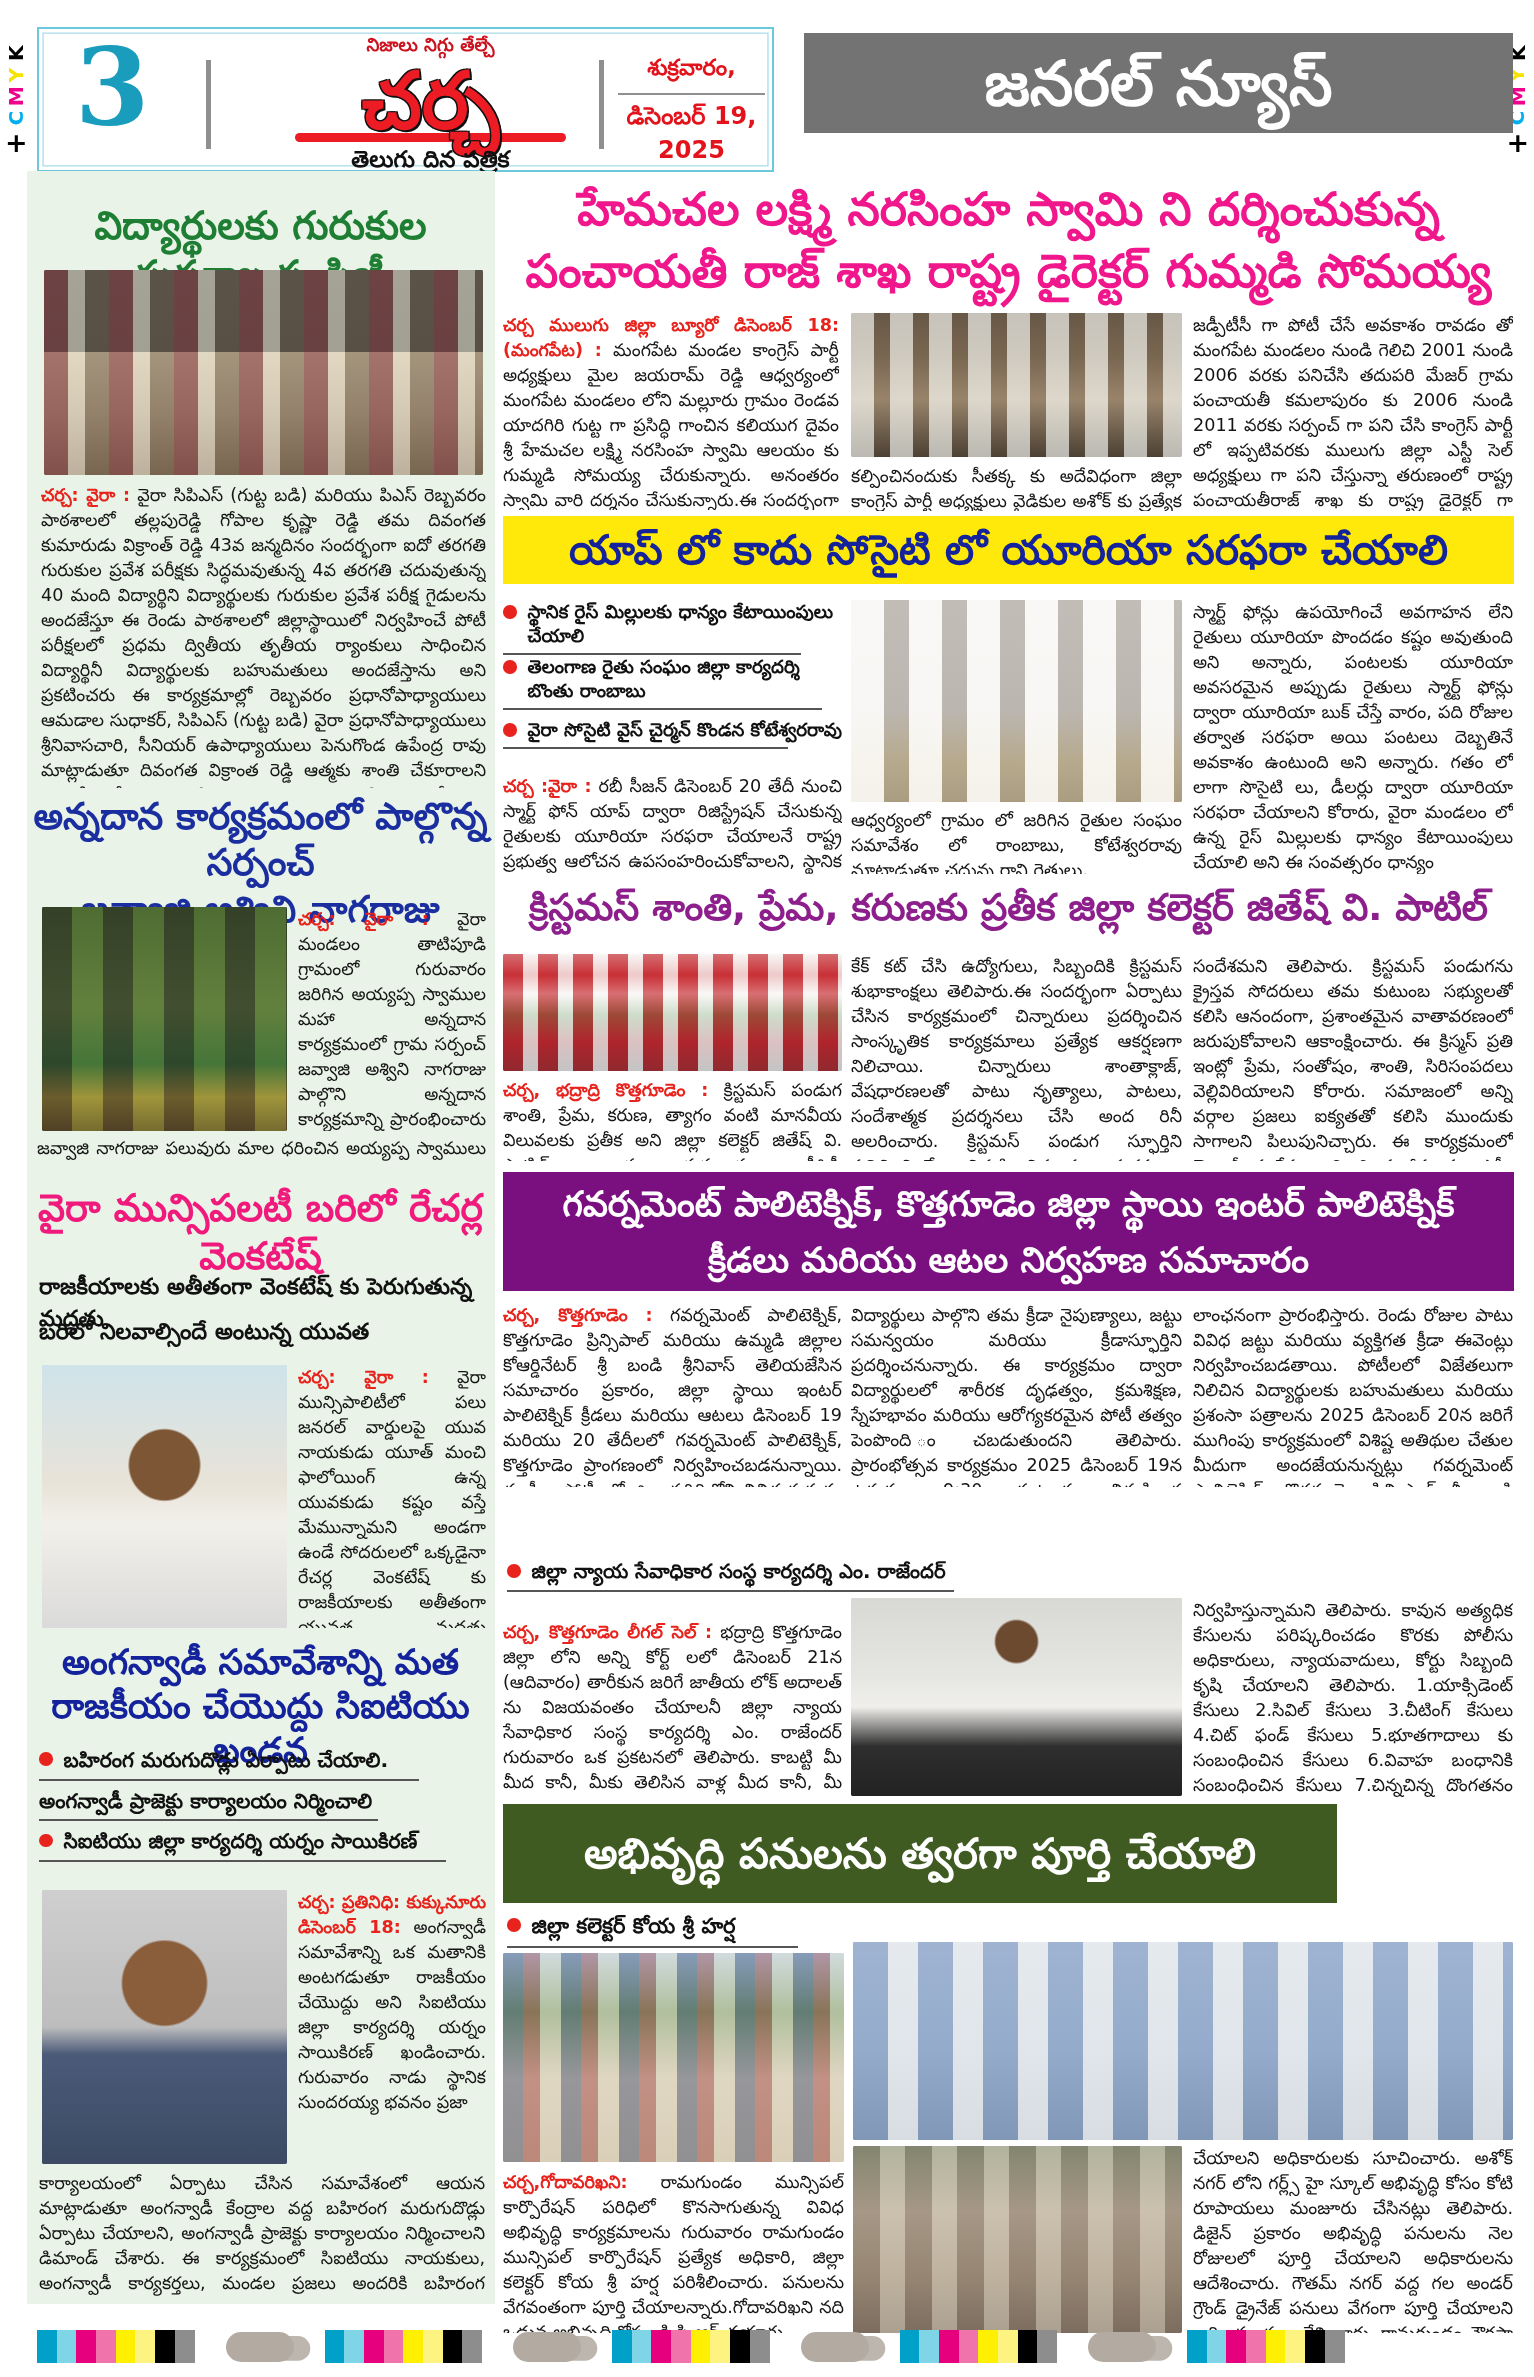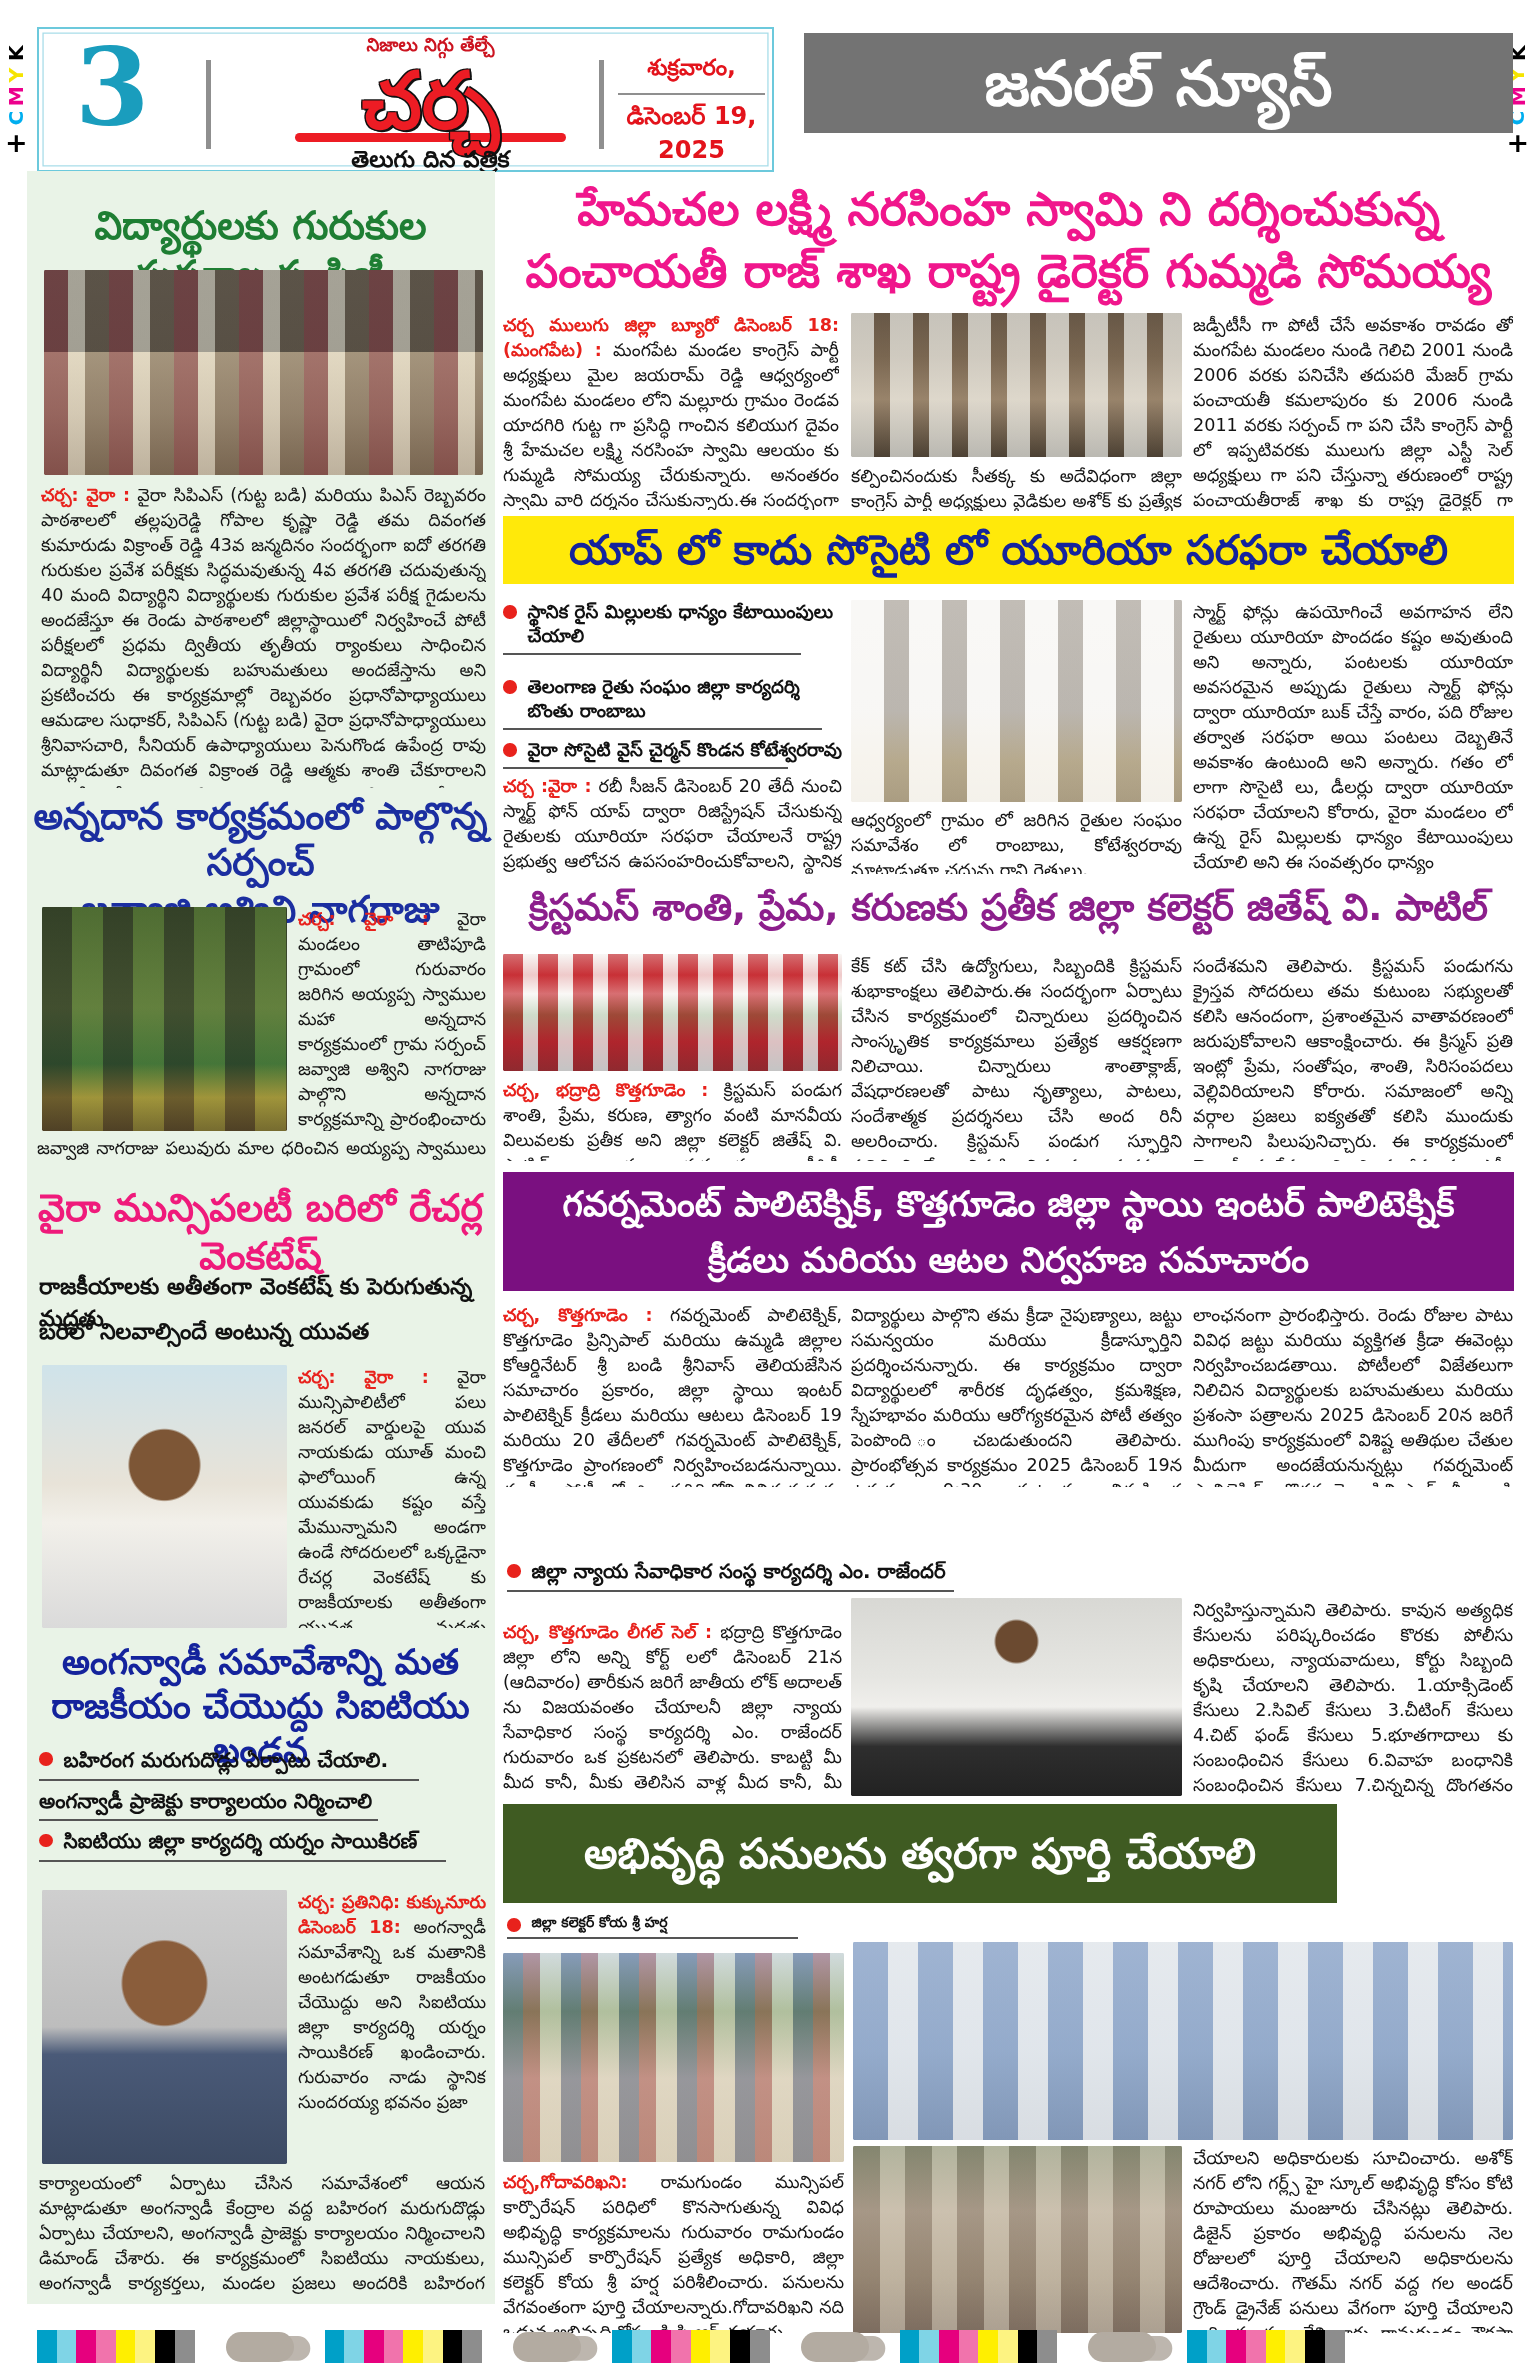--- a/index.html
+++ b/index.html
@@ -220,21 +220,21 @@
   <p class="body abs" style="left:851px;top:464px;width:331px;height:47px;margin:0;">కల్పించినందుకు సీతక్క కు అదేవిధంగా జిల్లా కాంగ్రెస్ పార్టీ అధ్యక్షులు వైడికుల అశోక్ కు ప్రత్యేక ధన్యవాదములు తెలుపుతూ కాంగ్రెస్ పార్టీ లో కొనసాగుతున్న సందర్భంలో</p>
   <p class="body abs" style="left:1193px;top:313px;width:320px;height:198px;margin:0;">జడ్పీటీసీ గా పోటీ చేసే అవకాశం రావడం తో మంగపేట మండలం నుండి గెలిచి 2001 నుండి 2006 వరకు పనిచేసి తదుపరి మేజర్ గ్రామ పంచాయతీ కమలాపురం కు 2006 నుండి 2011 వరకు సర్పంచ్ గా పని చేసి కాంగ్రెస్ పార్టీ లో ఇప్పటివరకు ములుగు జిల్లా ఎస్టీ సెల్ అధ్యక్షులు గా పని చేస్తున్నా తరుణంలో రాష్ట్ర పంచాయతీరాజ్ శాఖ కు రాష్ట్ర డైరెక్టర్ గా ఇంతటి గొప్ప అవకాశం ఇచ్చినందుకు మంత్రి సీతక్క కి జిల్లా అధ్యక్షులు వైడికుల అశోక్ కు మరొకసారి కృతజ్ఞతలు తెలుపుతున్నాను అని అన్నారు  ఈ కార్యక్రమం లో.... జిల్లా, నియోజకవర్గ, బ్లాక్ కాంగ్రెస్, మండల, గ్రామ నాయకులు తదితరులు పాల్గొన్నారు...</p>
 
   <div class="band band-yellow" style="left:503px;top:516px;width:1011px;height:68px;font-size:41px;line-height:68px;">యాప్ లో కాదు సోసైటి లో యూరియా సరఫరా చేయాలి</div>
   <div class="abs" style="left:503px;top:600px;width:339px;">
     <div class="bullet-row">
       <span class="dot"></span>
       <span class="btxt" style="font-size:18.3px;">స్థానిక రైస్ మిల్లులకు ధాన్యం కేటాయింపులు చేయాలి</span>
     </div>
     <div class="brule" style="width:298px;"></div>
-    <div class="bullet-row" style="margin-top:20px;">
+    <div class="bullet-row" style="margin-top:0;">
       <span class="dot"></span>
       <span class="btxt" style="font-size:18.3px;">తెలంగాణ రైతు సంఘం జిల్లా కార్యదర్శి బొంతు రాంబాబు</span>
     </div>
     <div class="brule" style="width:319px;"></div>
     <div class="bullet-row" style="margin-top:8.1px;">
       <span class="dot"></span>
       <span class="btxt" style="font-size:18.3px;">వైరా సోసైటి వైస్ చైర్మన్ కొండన కోటేశ్వరరావు</span>
     </div>
     <div class="brule" style="width:285px;"></div>
   </div>
@@ -277,21 +277,21 @@
     <span class="dl">చర్చ, కొత్తగూడెం లీగల్ సెల్ :</span>
     <span>భద్రాద్రి కొత్తగూడెం జిల్లా లోని అన్ని కోర్ట్ లలో డిసెంబర్ 21న (ఆదివారం) తారీకున జరిగే జాతీయ లోక్ అదాలత్ ను విజయవంతం చేయాలనీ జిల్లా న్యాయ సేవాధికార సంస్థ కార్యదర్శి ఎం. రాజేందర్ గురువారం ఒక ప్రకటనలో తెలిపారు. కాబట్టి మీ మీద కానీ, మీకు తెలిసిన వాళ్ల మీద కానీ, మీ బంధువుల మీద కాని ఏమైనా కేసులు ఉన్నటైతే వాటిని (కాంప్రమైజ్ ) రాజీ చేసుకోవచ్చని అన్నారు. కక్షిదారులు తమ కేసులను రాజీమార్గంలో పరిష్కరించుకోవడం వలన సమయం, డబ్బు ఆదా అవుతుందని అన్నారు. పెండింగ్ కేసుల పరిష్కారం కొరకై ఈ లోక్ అదాలత్ ను</span>
   </p>
   <div class="photo ph-r5" style="left:851px;top:1598px;width:331px;height:198px;"></div>
   <p class="body abs" style="left:1193px;top:1598px;width:320px;height:199px;margin:0;">నిర్వహిస్తున్నామని తెలిపారు. కావున అత్యధిక కేసులను పరిష్కరించడం కొరకు పోలీసు అధికారులు, న్యాయవాదులు, కోర్టు సిబ్బంది కృషి చేయాలని తెలిపారు. 1.యాక్సిడెంట్ కేసులు 2.సివిల్ కేసులు 3.చీటింగ్ కేసులు 4.చిట్ ఫండ్ కేసులు 5.భూతగాదాలు కు సంబంధించిన కేసులు 6.వివాహ బంధానికి సంబంధించిన కేసులు 7.చిన్నచిన్న దొంగతనం కేసులు 8.డ్రంక్ అండ్ డ్రైవ్ కేసులు 9. కుటుంబ తగాదాలు  10. బ్యాంకు లావాదేవీల కేసులు11. టెలి ఫోన్ బకాయిల కేసులు 12. కొట్లాటల కేసులు 13. సైబర్ క్రైమ్ కేసులు 14. చెక్ బౌన్స్ కేసులు ఈ లోకదాలత్ లో రాజీ చేసుకుని, కేసును పూర్తిగా క్లోజ్ చేసు కునే అవకాశాన్ని కక్షిదారులు సద్వినియోగం చేసుకోవాలని తెలిపారు.</p>
 
   <div class="band band-devgreen" style="left:503px;top:1804px;width:834px;height:99px;font-size:42px;line-height:99px;">అభివృద్ధి పనులను త్వరగా పూర్తి చేయాలి</div>
   <div class="abs" style="left:507px;top:1913px;width:420px;">
     <div class="bullet-row">
       <span class="dot"></span>
-      <span class="btxt" style="font-size:14px;">జిల్లా కలెక్టర్ కోయ శ్రీ హర్ష</span>
+      <span class="btxt" style="font-size:21px;">జిల్లా కలెక్టర్ కోయ శ్రీ హర్ష</span>
     </div>
     <div class="brule" style="width:291px;"></div>
   </div>
   <div class="photo ph-r6a" style="left:503px;top:1953px;width:341px;height:209px;"></div>
   <div class="photo ph-r6b" style="left:853px;top:1942px;width:660px;height:198px;"></div>
   <div class="photo ph-r6c" style="left:853px;top:2146px;width:329px;height:187px;"></div>
   <p class="body abs" style="left:503px;top:2170px;width:341px;height:163px;margin:0;">
     <span class="dl">చర్చ,గోదావరిఖని:</span>
     <span>రామగుండం మున్సిపల్ కార్పొరేషన్ పరిధిలో కొనసాగుతున్న వివిధ అభివృద్ధి కార్యక్రమాలను గురువారం రామగుండం మున్సిపల్ కార్పొరేషన్ ప్రత్యేక అధికారి, జిల్లా కలెక్టర్ కోయ శ్రీ హర్ష పరిశీలించారు. పనులను వేగవంతంగా పూర్తి చేయాలన్నారు.గోదావరిఖని నది ఒడ్డున అభివృద్ధి కోసం డి పి ఆర్ తయారు</span>
   </p>

